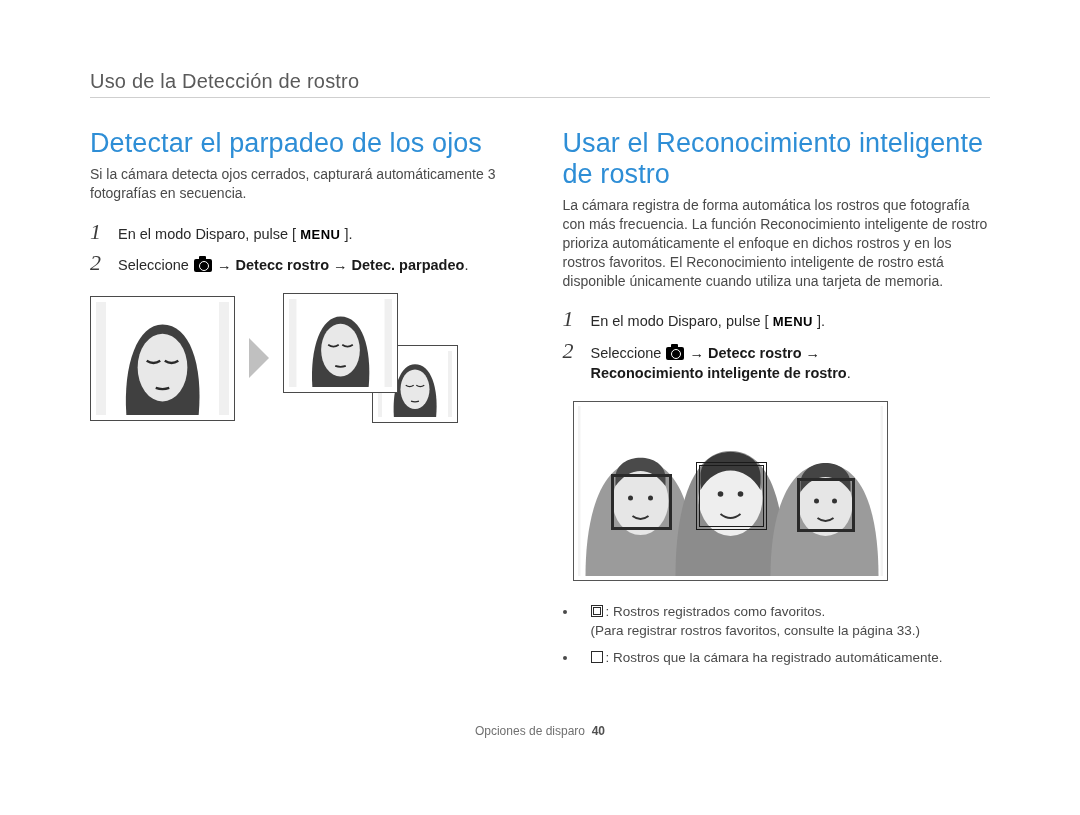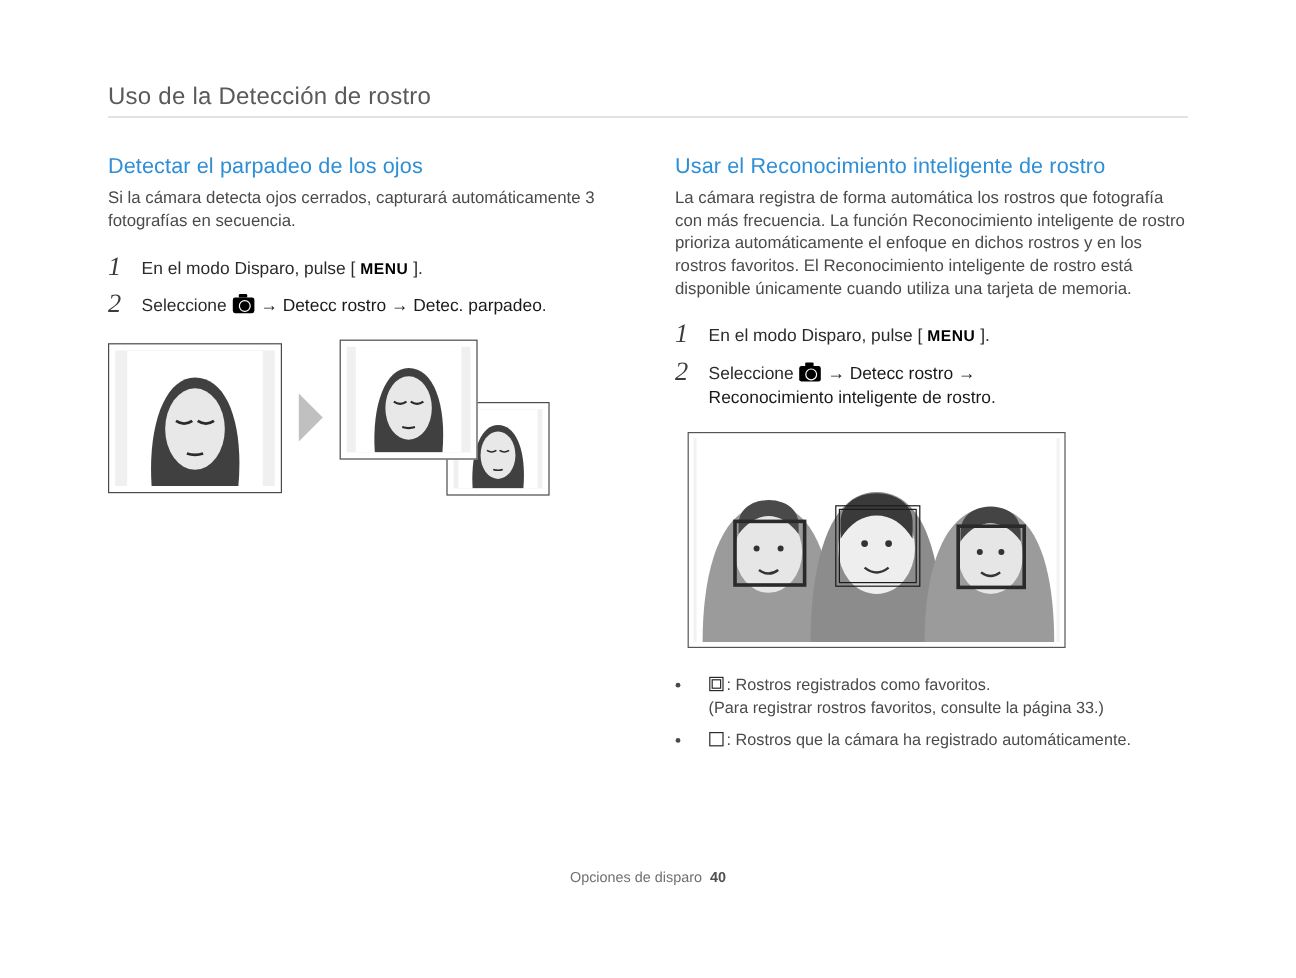--- a/index.html
+++ b/index.html
@@ -21,21 +21,21 @@
     border: none;
     border-top: 1px solid #cfcfcf;
     margin-bottom: 30px;
   }
   .columns {
     display: flex;
     gap: 45px;
   }
   .col { flex: 1; }
   .heading-blue {
-    font-size: 18px;
+    font-size: 27px;
     color: #2e8ed6;
     font-weight: 400;
     margin-bottom: 6px;
     letter-spacing: 0.1px;
   }
   .body-text {
     font-size: 14px;
     line-height: 1.35;
     color: #4a4a4a;
     margin-bottom: 18px;
@@ -87,21 +87,21 @@
     border-radius: 50%;
   }
   .camera-icon::after {
     content: "";
     position: absolute;
     top: -3px; left: 5px;
     width: 7px; height: 3px;
     background: #000;
     border-radius: 1px 1px 0 0;
   }
-  .bold { font-weight: 400; color: #1a1a1a; }
+  .bold { font-weight: 700; color: #1a1a1a; }
 
   
   .blink-illus {
     display: flex;
     align-items: center;
     gap: 14px;
     margin-top: 18px;
   }
   .photo-frame {
     border: 1px solid #4a4a4a;

